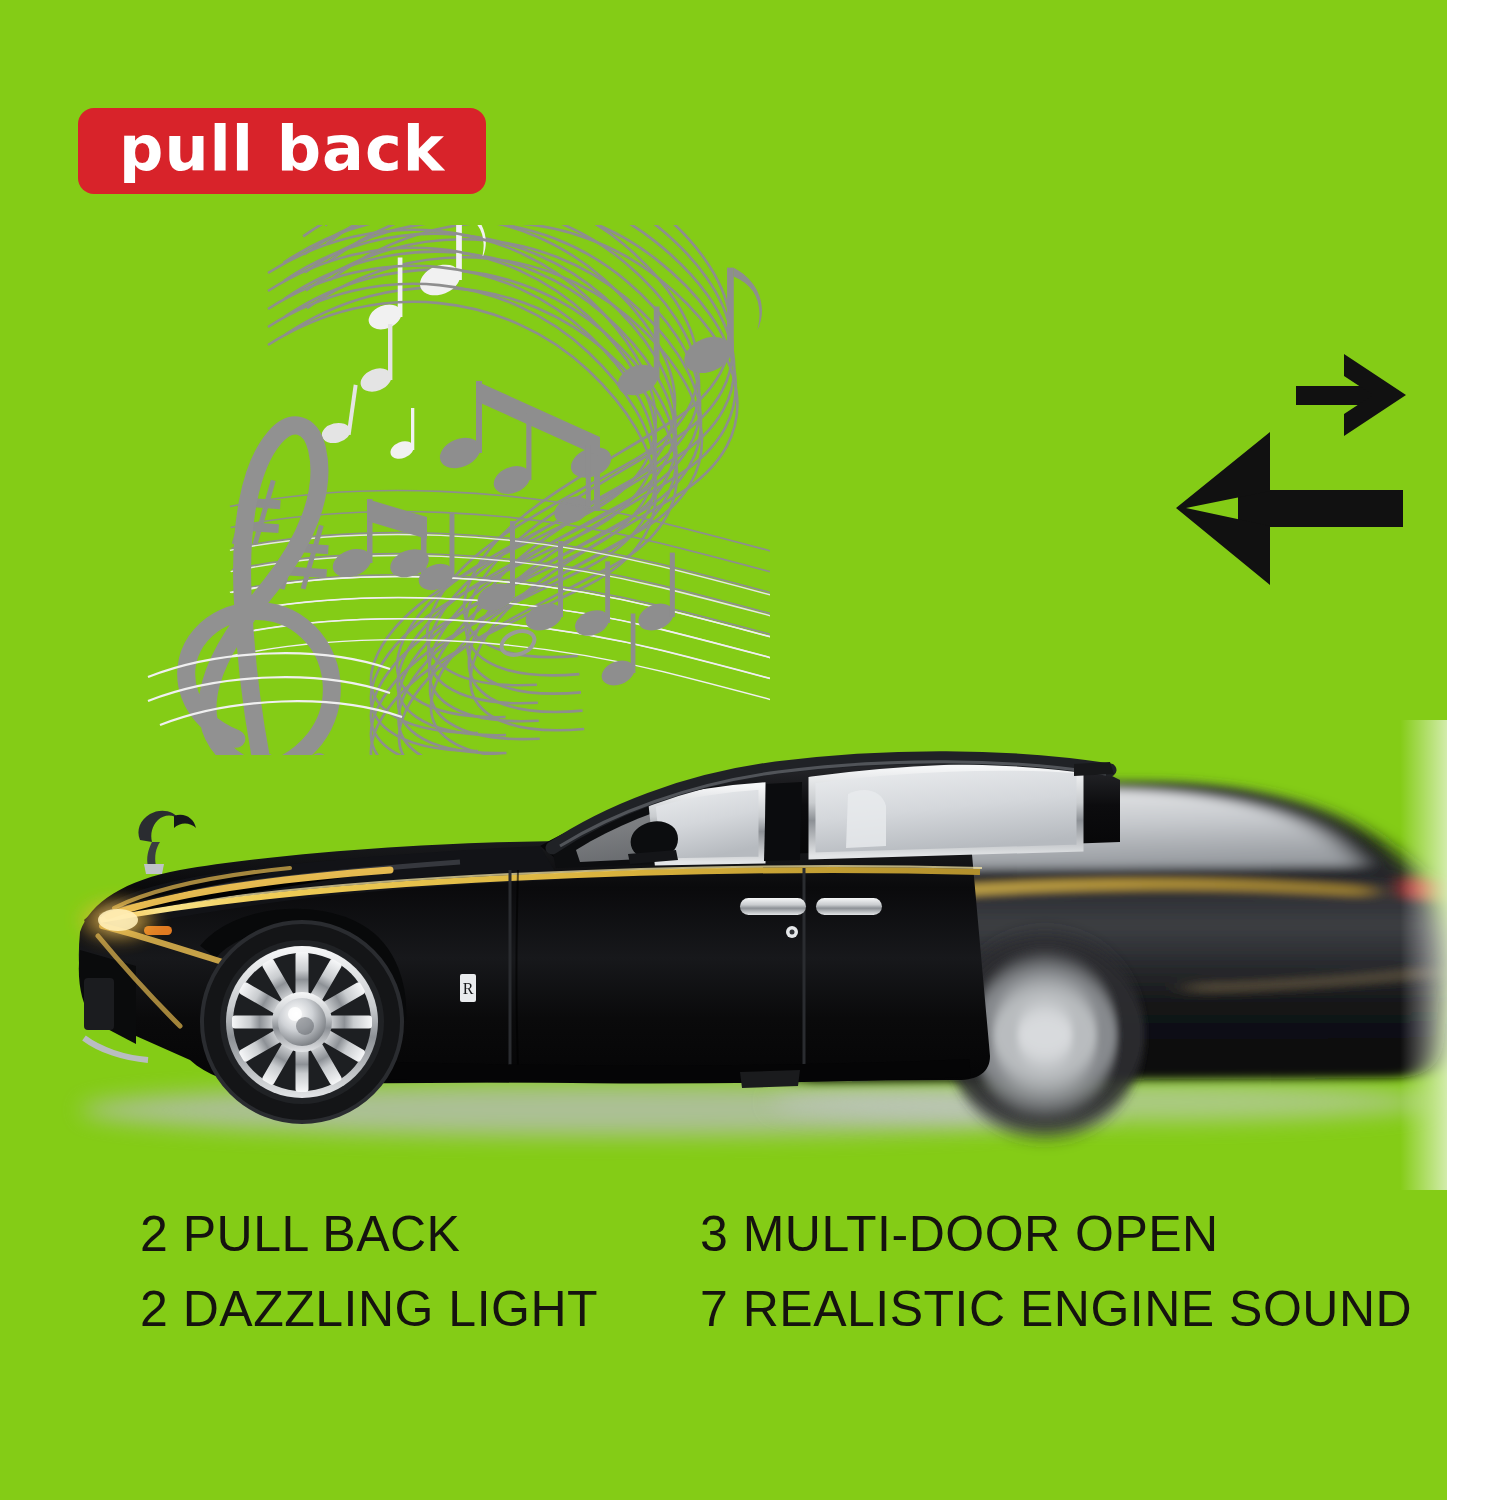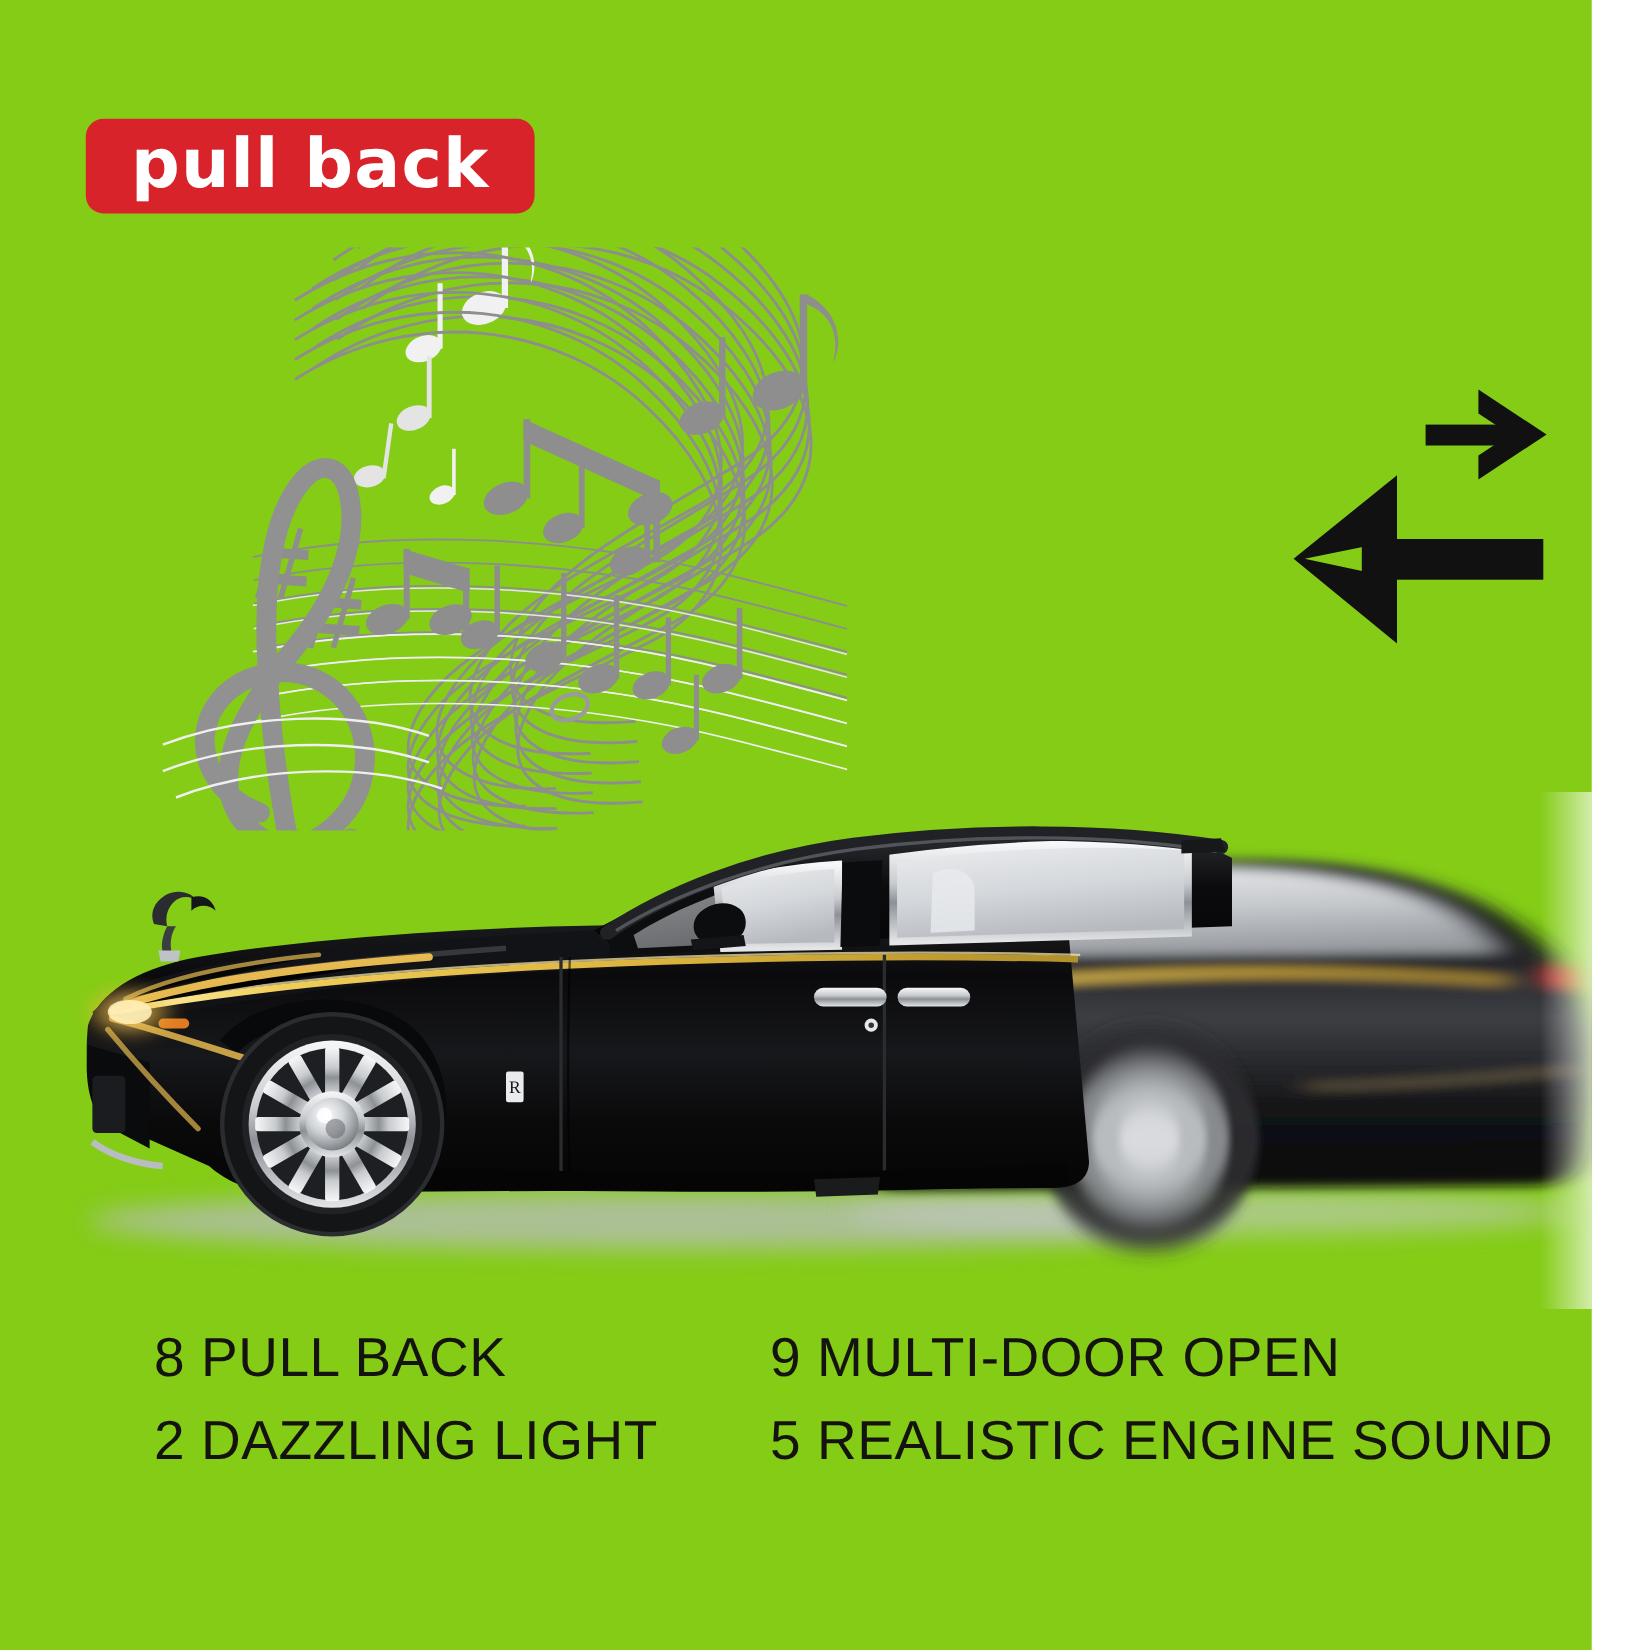--- a/index.html
+++ b/index.html
@@ -554,19 +554,19 @@
         <circle cx="0" cy="0" r="24" fill="url(#hubGrad)"></circle>
         <circle cx="-7" cy="-8" r="7" fill="#ffffff" opacity="0.85"></circle>
         <circle cx="3" cy="4" r="9" fill="#5a5e63" opacity="0.5"></circle>
       </g>
 
       <rect x="1180" y="0" width="250" height="470" fill="url(#fadeOutRight)"></rect>
     </svg>
   </div>
 
   <div id="feature-list">
-    <div class="feature">8 PULL BACK</div>
-    <div class="feature">9  MULTI-DOOR OPEN</div>
+    <div class="feature">2 PULL BACK</div>
+    <div class="feature">3  MULTI-DOOR OPEN</div>
     <div class="feature">2 DAZZLING LIGHT</div>
-    <div class="feature">5 REALISTIC ENGINE SOUND</div>
+    <div class="feature">7 REALISTIC ENGINE SOUND</div>
   </div>
 
 </div>
 
 </body></html>

